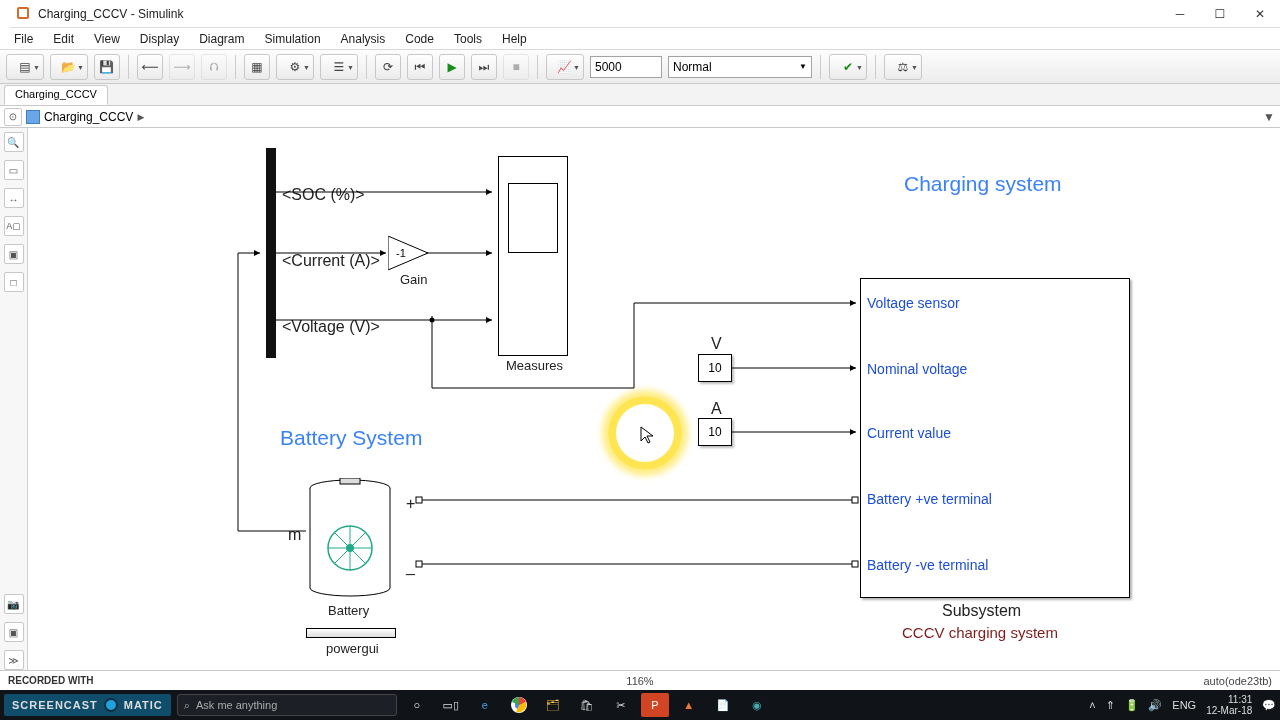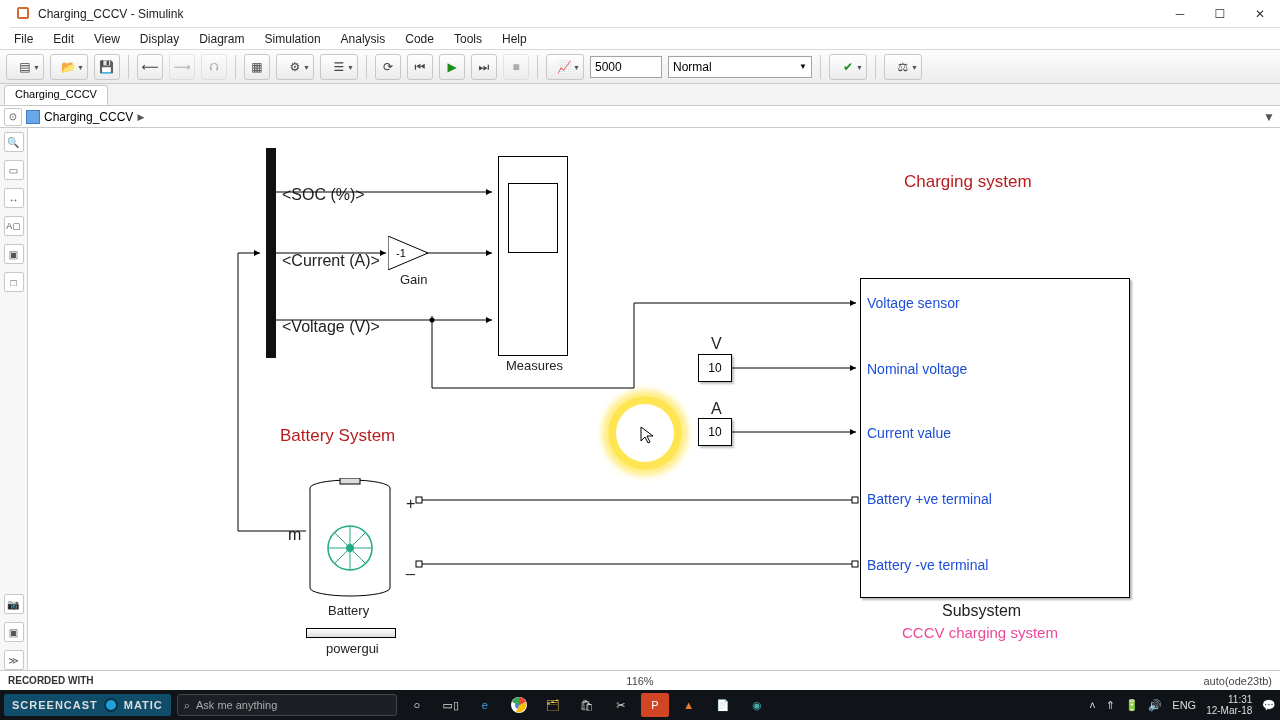--- a/index.html
+++ b/index.html
@@ -40,22 +40,22 @@
 
 .workarea { position: relative; height: calc(720px - 28px - 22px - 34px - 22px - 22px - 20px - 30px); display:flex; }
 .palette { width: 28px; background: #f7f7f7; border-right:1px solid #d0d0d0; display:flex; flex-direction:column; align-items:center; padding-top:4px; gap:8px; }
 .palbtn { width:20px; height:20px; border:1px solid #c8c8c8; background:#fff; border-radius:2px; display:flex; align-items:center; justify-content:center; font-size:10px; color:#555;}
 .palgap { flex:1; }
 
 
 .canvas { position: relative; flex:1; background:#fff; overflow:hidden; }
 .blocklabel { position:absolute; font-size:13px; color:#222; }
 .siglabel { position:absolute; font-size:16px; color:#222; }
-.heading { position:absolute; font-size:17px; color:#b91c1c; }
-.sublabel { position:absolute; font-size:15px; color:#ec4899; text-align:center;}
+.heading { position:absolute; font-size:21px; color:#3b82f6; }
+.sublabel { position:absolute; font-size:15px; color:#7f1d1d; text-align:center;}
 
 .demux { position:absolute; left:238px; top:20px; width:10px; height:210px; background:#111; }
 .scopeblk { position:absolute; left:470px; top:28px; width:70px; height:200px; border:1px solid #000; background:#fff; }
 .scopeinner { position:absolute; left:480px; top:55px; width:50px; height:70px; border:1px solid #000; background:#fff; }
 .gainblk { position:absolute; left:360px; top:108px; }
 .gaintri { fill:#fff; stroke:#000; stroke-width:1; }
 .constblk { position:absolute; width:34px; height:28px; border:1px solid #000; background:#fff; box-shadow: 2px 2px 2px rgba(0,0,0,.25); display:flex; align-items:center; justify-content:center; font-size:12px;}
 .subsys { position:absolute; left:832px; top:150px; width:270px; height:320px; border:1px solid #000; background:#fff; box-shadow: 2px 2px 2px rgba(0,0,0,.3);}
 .port { position:absolute; font-size:14px; color:#1d4ed8; left:6px; }
 .batblk { position:absolute; left:278px; top:350px; width:88px; height:120px; }

